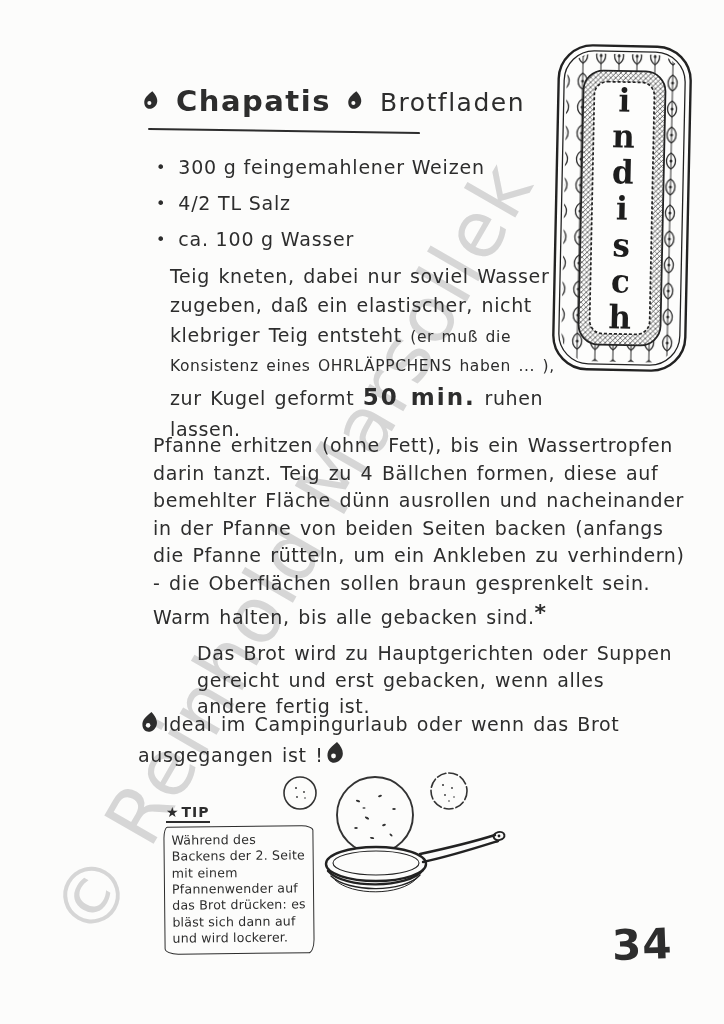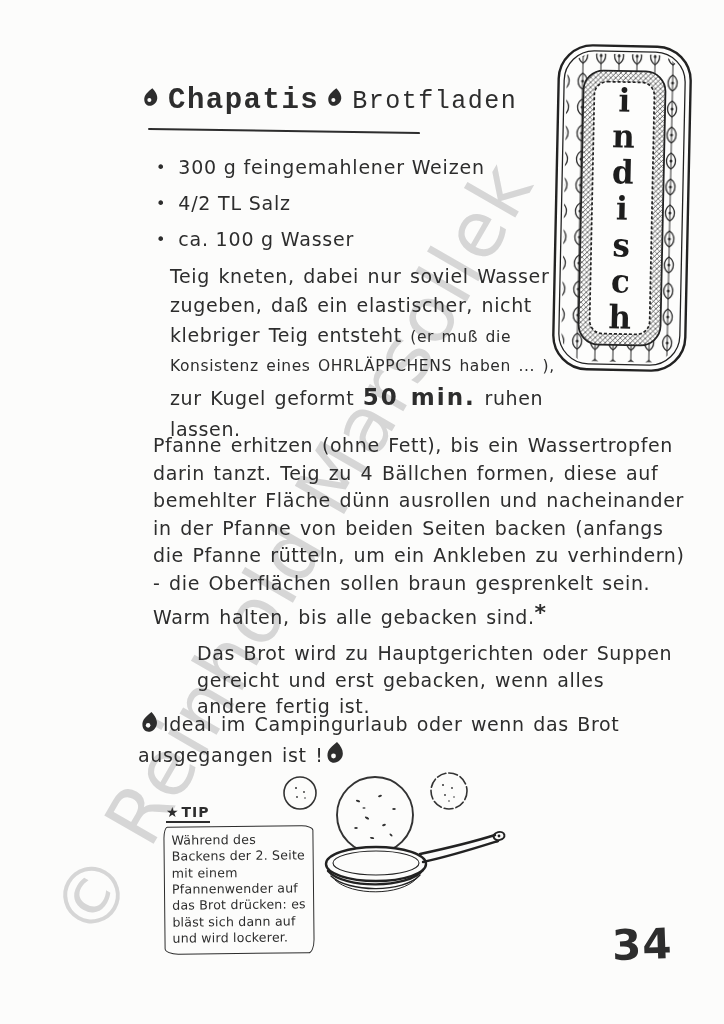--- a/index.html
+++ b/index.html
@@ -19,21 +19,21 @@
     transform-origin:0 100%;
     transform:rotate(-60deg);
     font-size:78px; letter-spacing:2px; white-space:nowrap;
     color:#d6d6d6; z-index:0; font-weight:400;
   }
   .content { position:relative; z-index:1; }
 
   
   .title-block {
     position:absolute; left:143px; top:84px;
-    display:flex; align-items:baseline; gap:8px;font-family:Liberation Mono, monospace;
+    display:flex; align-items:baseline; gap:16px;
   }
   .title-main { font-size:29px; font-weight:bold; letter-spacing:1.5px; }
   .title-sub  { font-size:25px; letter-spacing:1.5px; }
   .paisley { display:inline-block; vertical-align:middle; }
   .title-underline {
     position:absolute; left:148px; top:130px; width:272px; height:2.4px;
     background:#2d2d2d; transform:rotate(0.9deg); border-radius:2px;
   }
 
   

